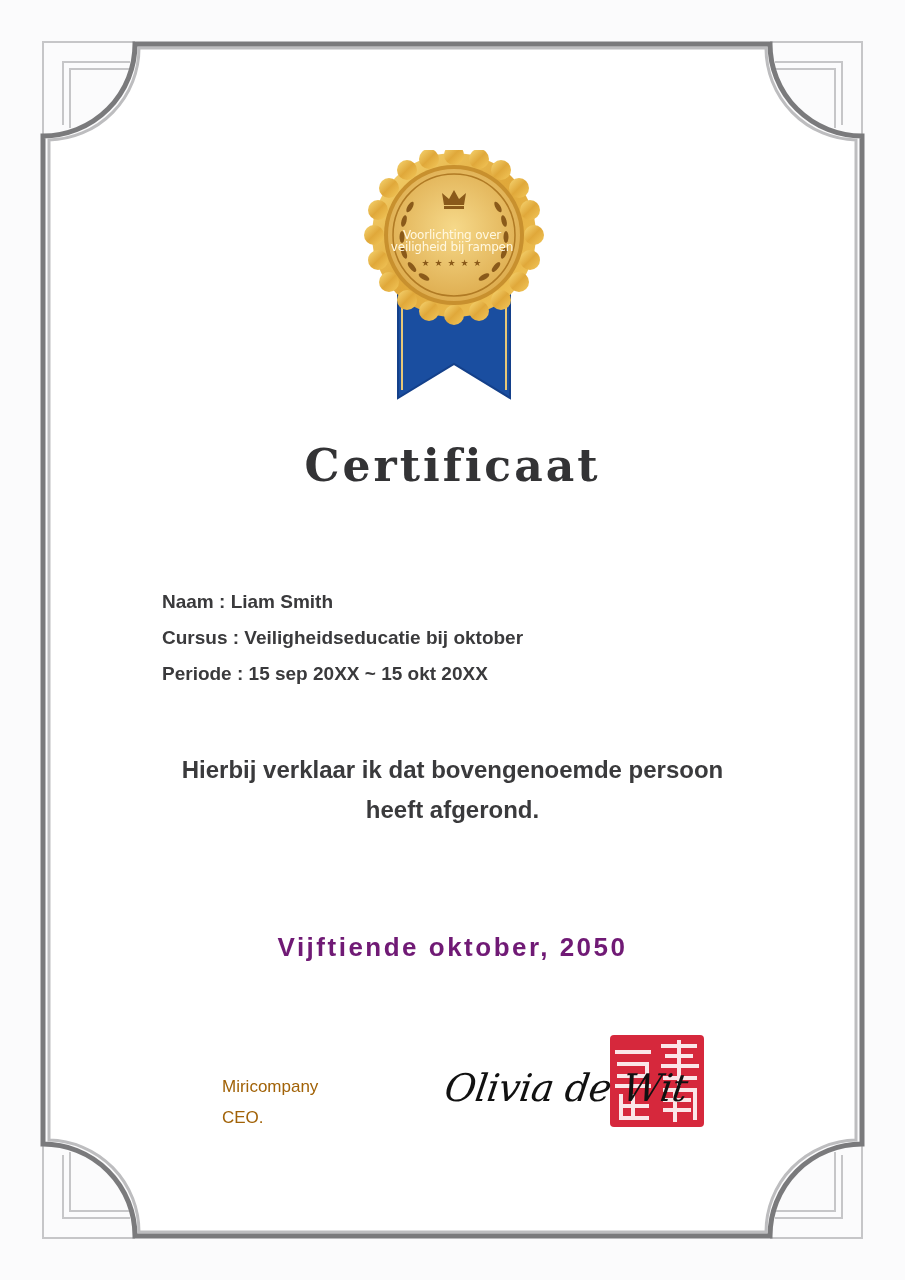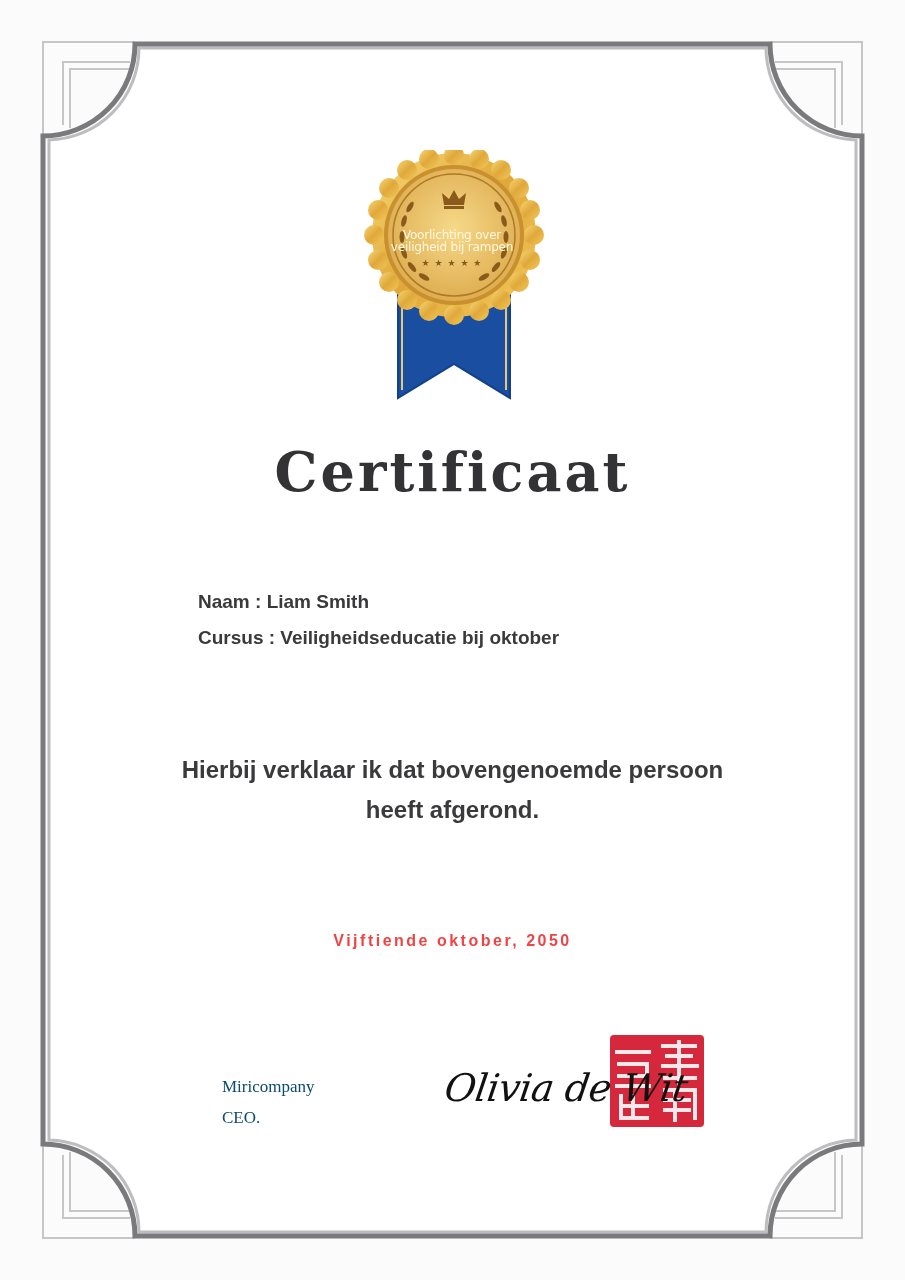--- a/index.html
+++ b/index.html
@@ -12,39 +12,39 @@
     }
     .frame-svg { position: absolute; left: 0; top: 0; width: 905px; height: 1280px; }
     .medal { position: absolute; left: 362px; top: 150px; width: 186px; height: 252px; }
     .medal-text {
       position: absolute; left: 0; width: 180px; text-align: center;
       font-family: "DejaVu Sans", sans-serif; font-size: 12px; color: #fff8e0;
       line-height: 12px; letter-spacing: -0.2px;
     }
     .title {
       position: absolute; left: 0; width: 905px; top: 440px; text-align: center;
-      font-family: "DejaVu Serif", serif; font-weight: bold; font-size: 54px;
+      font-family: "DejaVu Serif", serif; font-weight: bold; font-size: 44px;
       color: #333335; letter-spacing: 3px;
     }
     .info { position: absolute; left: 162px; top: 588px; }
     .info-line {
       font-family: "Liberation Sans", sans-serif; font-weight: bold; font-size: 19px;
-      color: #3a3a3c; height: 36px; line-height: 28px; margin-left: 36px;
+      color: #3a3a3c; height: 36px; line-height: 28px;
     }
     .declaration {
       position: absolute; left: 140px; width: 625px; top: 750px; text-align: center;
       font-family: "Liberation Sans", sans-serif; font-weight: bold; font-size: 24px;
       color: #3a3a3c; line-height: 40px;
     }
     .date {
       position: absolute; left: 0; width: 905px; top: 932px; text-align: center;
-      font-family: "Liberation Sans", sans-serif; font-weight: bold; font-size: 16px;
-      color: #ef4444; letter-spacing: 2.5px;
+      font-family: "Liberation Sans", sans-serif; font-weight: bold; font-size: 26px;
+      color: #701a75; letter-spacing: 2.5px;
     }
-    .signer { position: absolute; left: 222px; top: 1071px; font-family: Liberation Serif, serif; font-size: 17px; color: #0c4a6e; line-height: 31px; }
+    .signer { position: absolute; left: 222px; top: 1071px; font-family: Liberation Sans, sans-serif; font-size: 17px; color: #a16207; line-height: 31px; }
     .seal { position: absolute; left: 609px; top: 1034px; width: 96px; height: 94px; }
     .signature {
       position: absolute; left: 445px; top: 1066px;
       font-family: "DejaVu Serif", serif; font-style: italic; font-size: 38px;
       color: #111; letter-spacing: -0.5px; transform: skewX(-8deg);
     }
   </style>
 </head>
 <body>
 
@@ -144,20 +144,21 @@
   <div class="medal-text" style="top:79px;">Voorlichting over</div>
   <div class="medal-text" style="top:91px;">veiligheid bij rampen</div>
   <div class="medal-text" style="top:107px; color:#8a5a1a; font-size:9px; letter-spacing:1px;">★ ★ ★ ★ ★</div>
 </div>
 
 <div class="title">Certificaat</div>
 
 <div class="info">
   <div class="info-line">Naam : Liam Smith</div>
   <div class="info-line">Cursus : Veiligheidseducatie bij oktober</div>
+  <div class="info-line">Periode : 15 sep 20XX ~ 15 okt 20XX</div>
 </div>
 
 <div class="declaration">
   <div>Hierbij verklaar ik dat bovengenoemde persoon</div>
   <div>heeft afgerond.</div>
 </div>
 
 <div class="date">Vijftiende oktober, 2050</div>
 
 <div class="signer">

